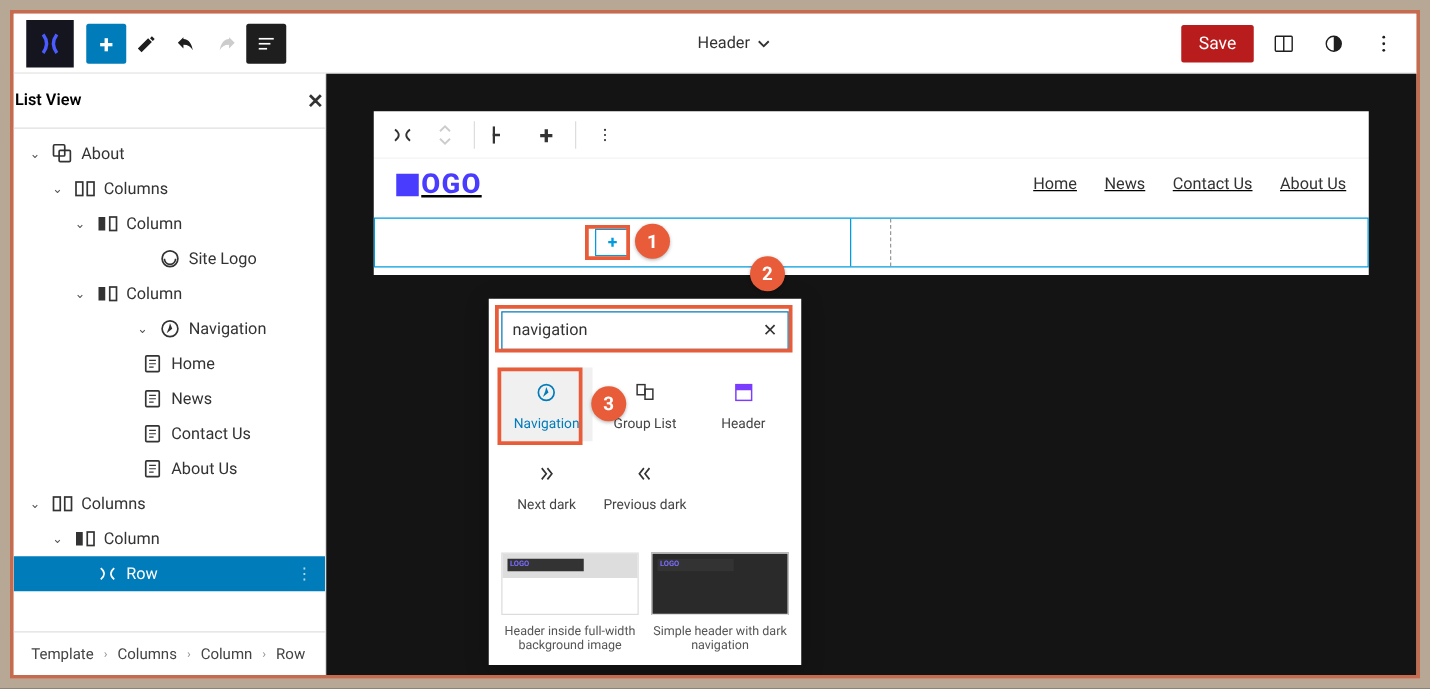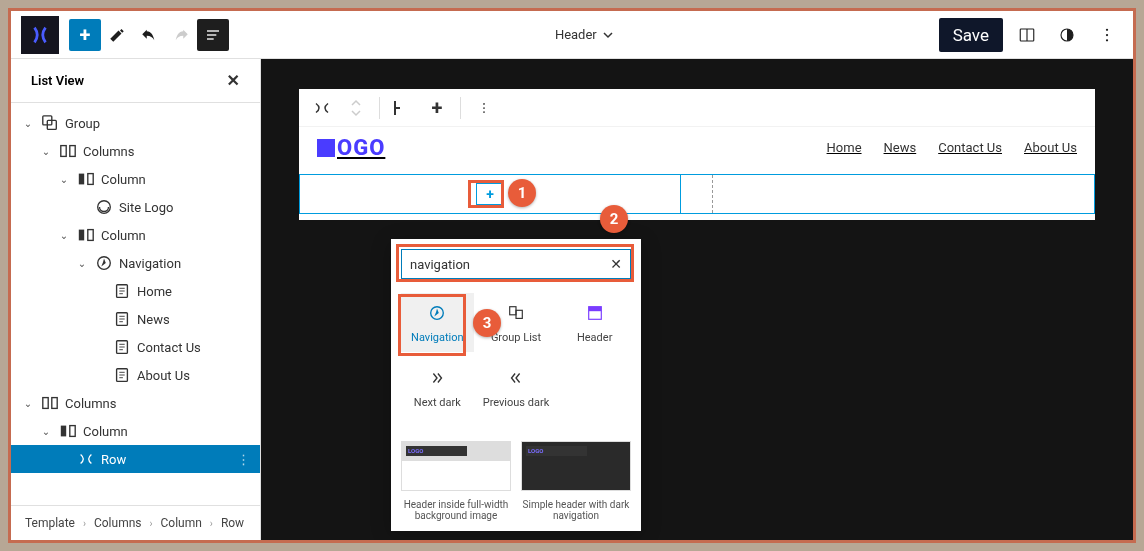--- a/index.html
+++ b/index.html
@@ -7,33 +7,33 @@
 .frame { position:absolute; left:8px; top:8px; right:8px; bottom:8px; border:3px solid #c56b50; background:#fff; }
 .topbar { height:48px; display:flex; align-items:center; padding:0 10px; border-bottom:1px solid #e0e0e0; background:#fff; }
 .logo { width:38px; height:38px; background:#15151f; display:flex; align-items:center; justify-content:center; margin-right:10px; }
 .logo svg { width:22px; height:22px; }
 .tb-btn { width:32px; height:32px; display:flex; align-items:center; justify-content:center; cursor:pointer; border:none; background:none; color:#1e1e1e; }
 .tb-btn.primary { background:#007cba; color:#fff; border-radius:2px; font-size:20px; font-weight:bold; }
 .tb-btn.dark { background:#1e1e1e; color:#fff; border-radius:2px; }
 .tb-btn.disabled { color:#ccc; }
 .topbar-center { flex:1; display:flex; justify-content:center; align-items:center; color:#333; font-size:13px; gap:6px; cursor:pointer; }
 .topbar-right { display:flex; align-items:center; gap:8px; }
-.save-btn { background:#0f172a; color:#fff; border:none; padding:7px 14px; font-size:17px; border-radius:2px; cursor:pointer; }
+.save-btn { background:#b91c1c; color:#fff; border:none; padding:7px 14px; font-size:14px; border-radius:2px; cursor:pointer; }
 .main { display:flex; height:calc(100% - 48px); }
 .sidebar { width:250px; background:#fff; border-right:1px solid #e0e0e0; display:flex; flex-direction:column; }
-.sb-header { display:flex; align-items:center; justify-content:space-between; padding:12px 20px; font-size:13px; font-weight:600; border-bottom:1px solid #e0e0e0; }
+.sb-header { display:flex; align-items:center; justify-content:space-between; padding:12px 1px; font-size:13px; font-weight:600; border-bottom:1px solid #e0e0e0; }
 .sb-close { cursor:pointer; font-size:16px; color:#333; }
 .tree { flex:1; overflow:auto; padding:6px 0; font-size:13px; color:#333; }
 .tree-item { display:flex; align-items:center; padding:5px 10px; cursor:pointer; gap:6px; }
 .tree-item.selected { background:#007cba; color:#fff; }
 .tree-item .chev { width:14px; text-align:center; font-size:10px; color:#555; }
 .tree-item.selected .chev { color:#fff; }
 .tree-item .ico { width:18px; display:flex; align-items:center; justify-content:center; }
 .tree-item .more { margin-left:auto; opacity:0.7; }
-.indent-1{padding-left:28px}.indent-2{padding-left:46px}.indent-3{padding-left:64px}.indent-4{padding-left:82px}
+.indent-1{padding-left:28px}.indent-2{padding-left:46px}.indent-3{padding-left:96px}.indent-4{padding-left:82px}
 .breadcrumb { border-top:1px solid #e0e0e0; padding:10px 14px; font-size:12px; color:#444; display:flex; gap:8px; align-items:center;text-align:right; }
 .breadcrumb .sep { color:#999; font-size:10px; }
 .canvas { flex:1; background:#141414; position:relative; overflow:hidden; }
 .header-block { position:absolute; left:38px; right:38px; top:30px; background:#fff; }
 .hb-toolbar { height:38px; display:flex; align-items:center; gap:4px; padding:0 8px; border-bottom:1px solid rgba(0,0,0,0.05); }
 .hb-tool { width:30px; height:30px; display:flex; align-items:center; justify-content:center; color:#333; font-size:14px; }
 .hb-nav { display:flex; align-items:center; justify-content:space-between; padding:8px 18px;text-decoration:underline; }
 .logo-text { font-size:22px; font-weight:800; color:#4a3cff; letter-spacing:1px; display:flex; align-items:center; gap:2px; }
 .logo-text .sq { width:18px; height:18px; background:#4a3cff; }
 .nav-links { display:flex; gap:22px; font-size:13px; color:#333; }
@@ -133,21 +133,21 @@
       </div>
       <div class="tree" id="tree">
           <div class="tree-item indent-0">
             <span class="chev">⌄</span>
             <span class="ico">
               <svg width="18" height="18" viewBox="0 0 20 20">
                 <rect x="2" y="2" width="10" height="10" rx="1" fill="none" stroke="#333" stroke-width="1.5"></rect>
                 <rect x="7" y="7" width="10" height="10" rx="1" fill="none" stroke="#333" stroke-width="1.5"></rect>
               </svg>
             </span>
-            <span>Group</span>
+            <span>About</span>
           </div>
           <div class="tree-item indent-1">
             <span class="chev">⌄</span>
             <span class="ico">
               <svg width="18" height="18" viewBox="0 0 20 20">
                 <rect x="2" y="4" width="6" height="12" fill="none" stroke="#333" stroke-width="1.5"></rect>
                 <rect x="12" y="4" width="6" height="12" fill="none" stroke="#333" stroke-width="1.5"></rect>
               </svg>
             </span>
             <span>Columns</span>

